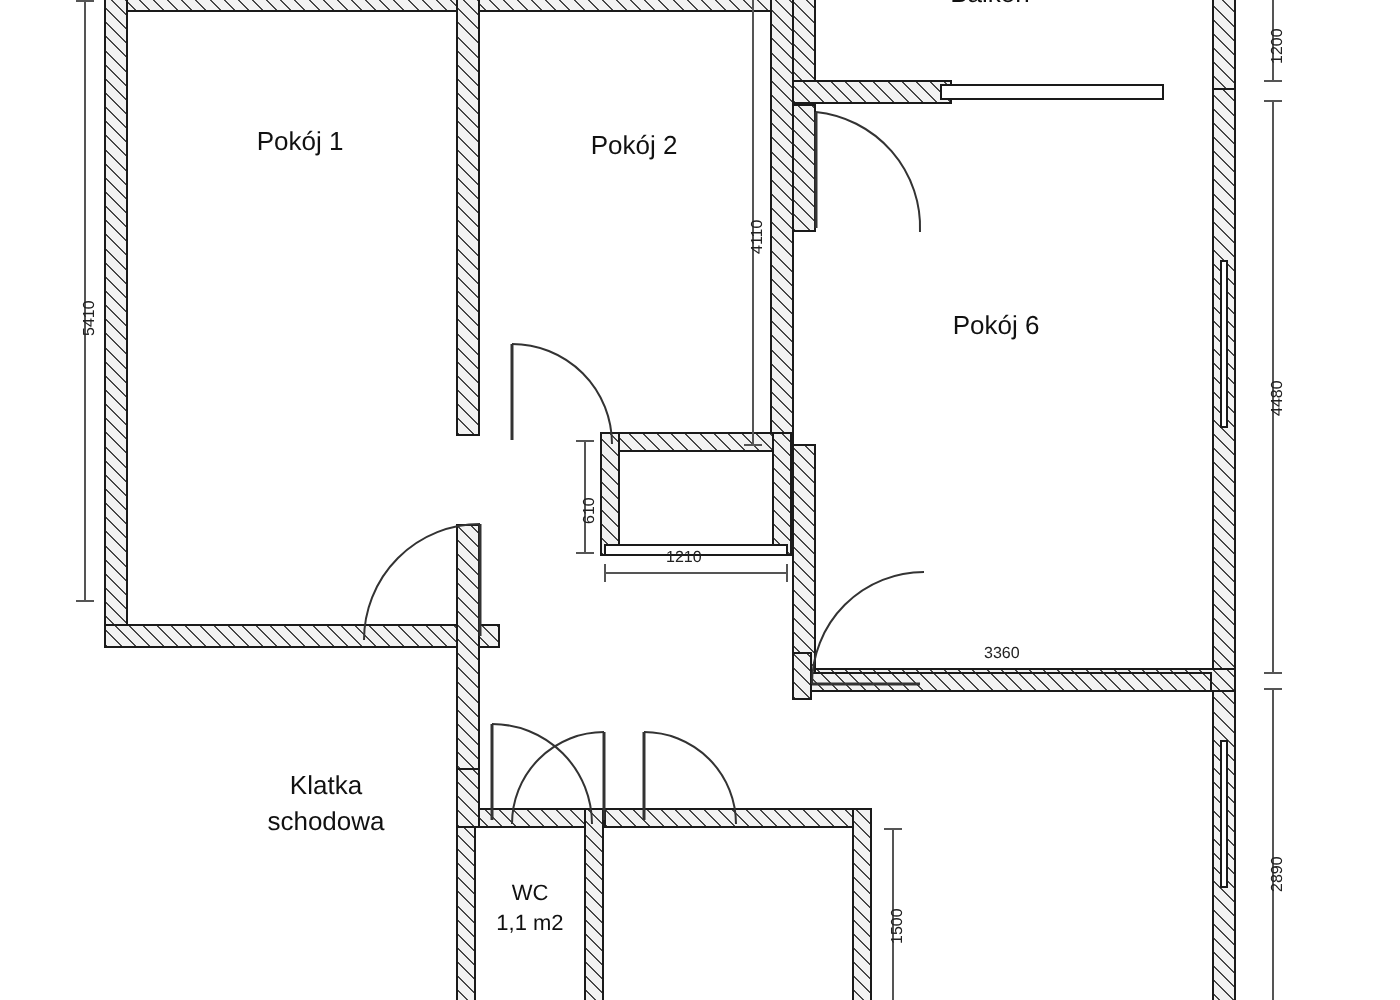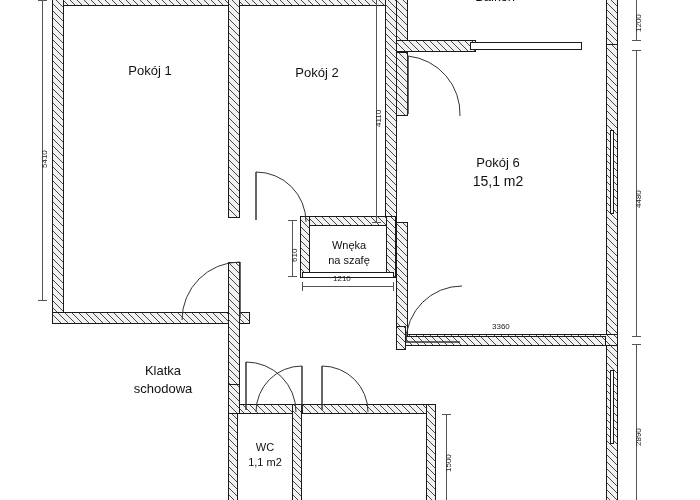--- a/index.html
+++ b/index.html
@@ -228,36 +228,31 @@
   <div class="room-label" style="left:264px; top:64px; width:106px;">
     <span class="rname">Pokój 2</span>
   </div>
 
   <div class="room-label" style="left:440px; top:-12px; width:110px;">
     <span class="rname">Balkon</span>
   </div>
 
   <div class="room-label" style="left:440px; top:154px; width:116px;">
     <span class="rname">Pokój 6</span>
-    <span class="rarea">15,1 m2</span>
-  </div>
-
-  <div class="room-label small" style="left:312px; top:238px; width:74px;">
-    <span class="rname">Wnęka</span>
-    <span class="rarea">na szafę</span>
-  </div>
+  </div>
+
 
 
 
   <div class="room-label small" style="left:234px; top:440px; width:62px;">
     <span class="rname">WC</span>
     <span class="rarea">1,1 m2</span>
   </div>
 
   <div class="room-label" style="left:310px; top:432px; width:118px;">
   </div>
 
-  <div class="stair-label" style="left:98px; top:362px; width:130px;">
+  <div class="stair-label" style="left:98px; top:384px; width:130px;">
     <span>Klatka</span><br>
     <span>schodowa</span>
   </div>
 
 </div>
 
 </body></html>

